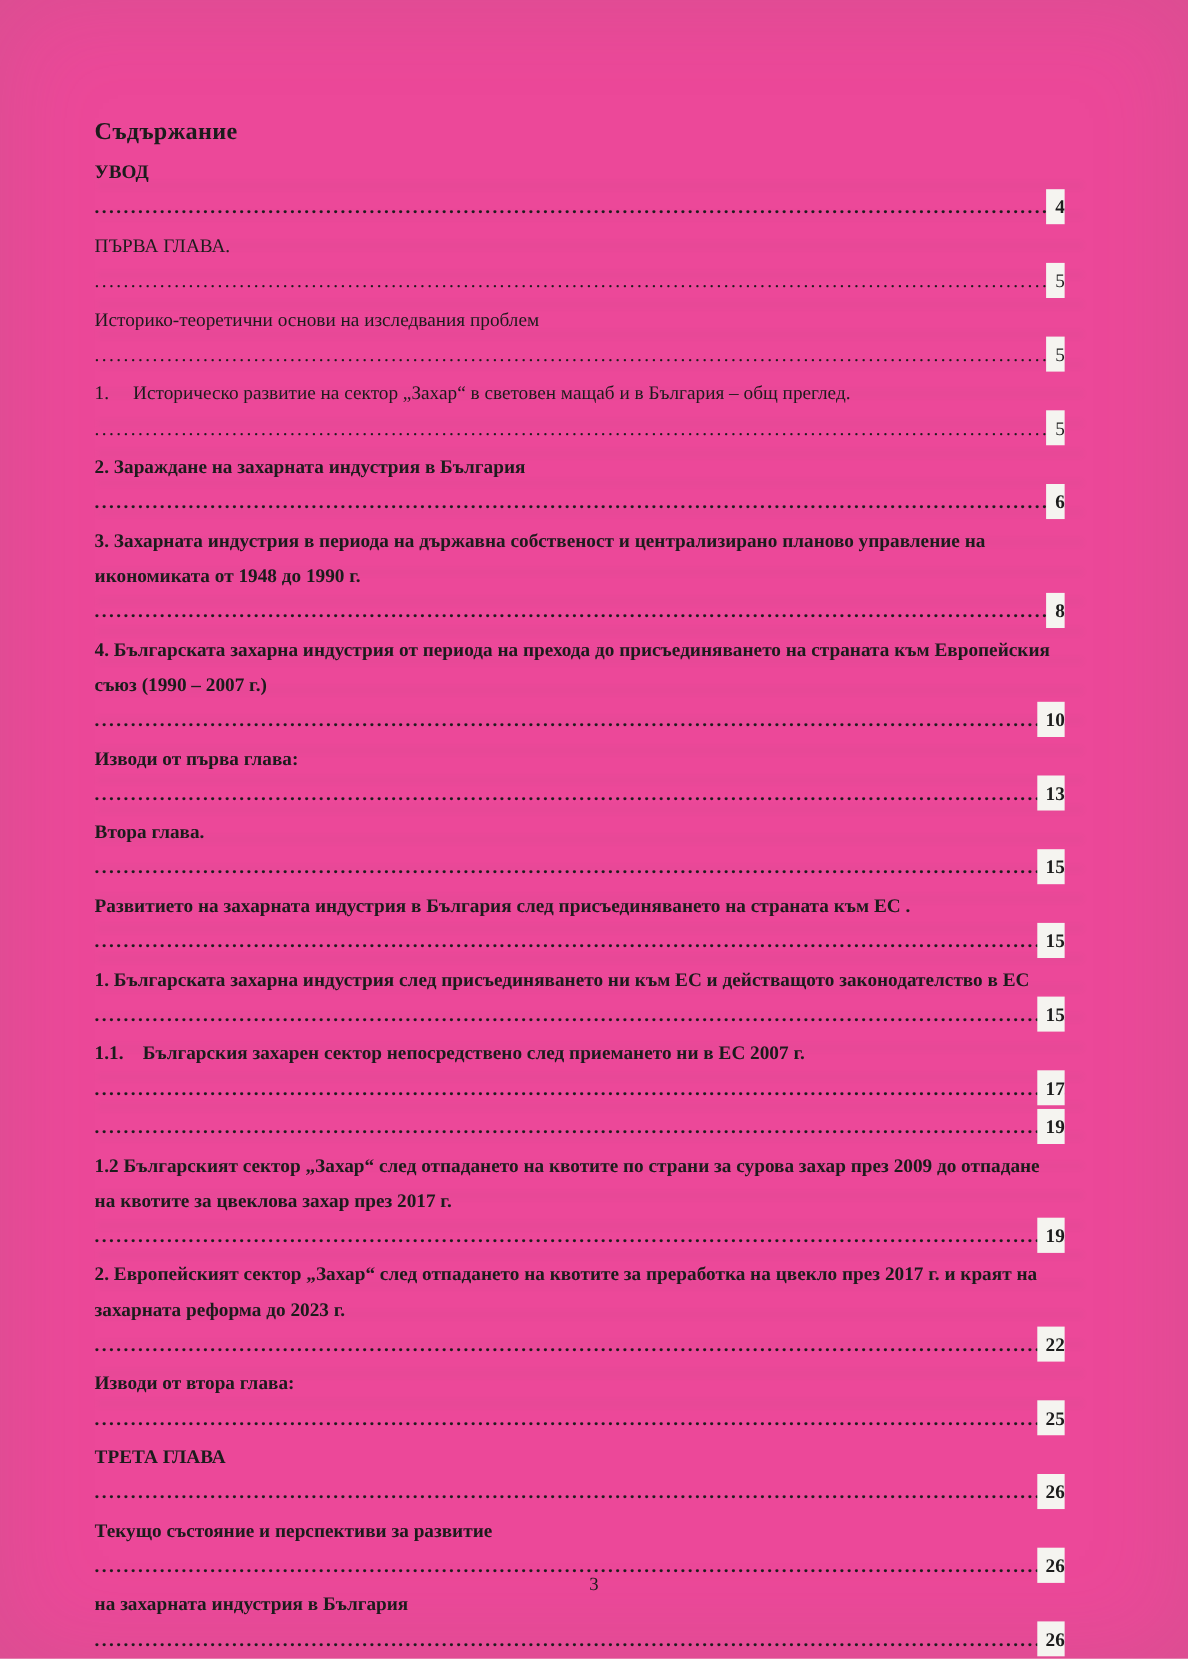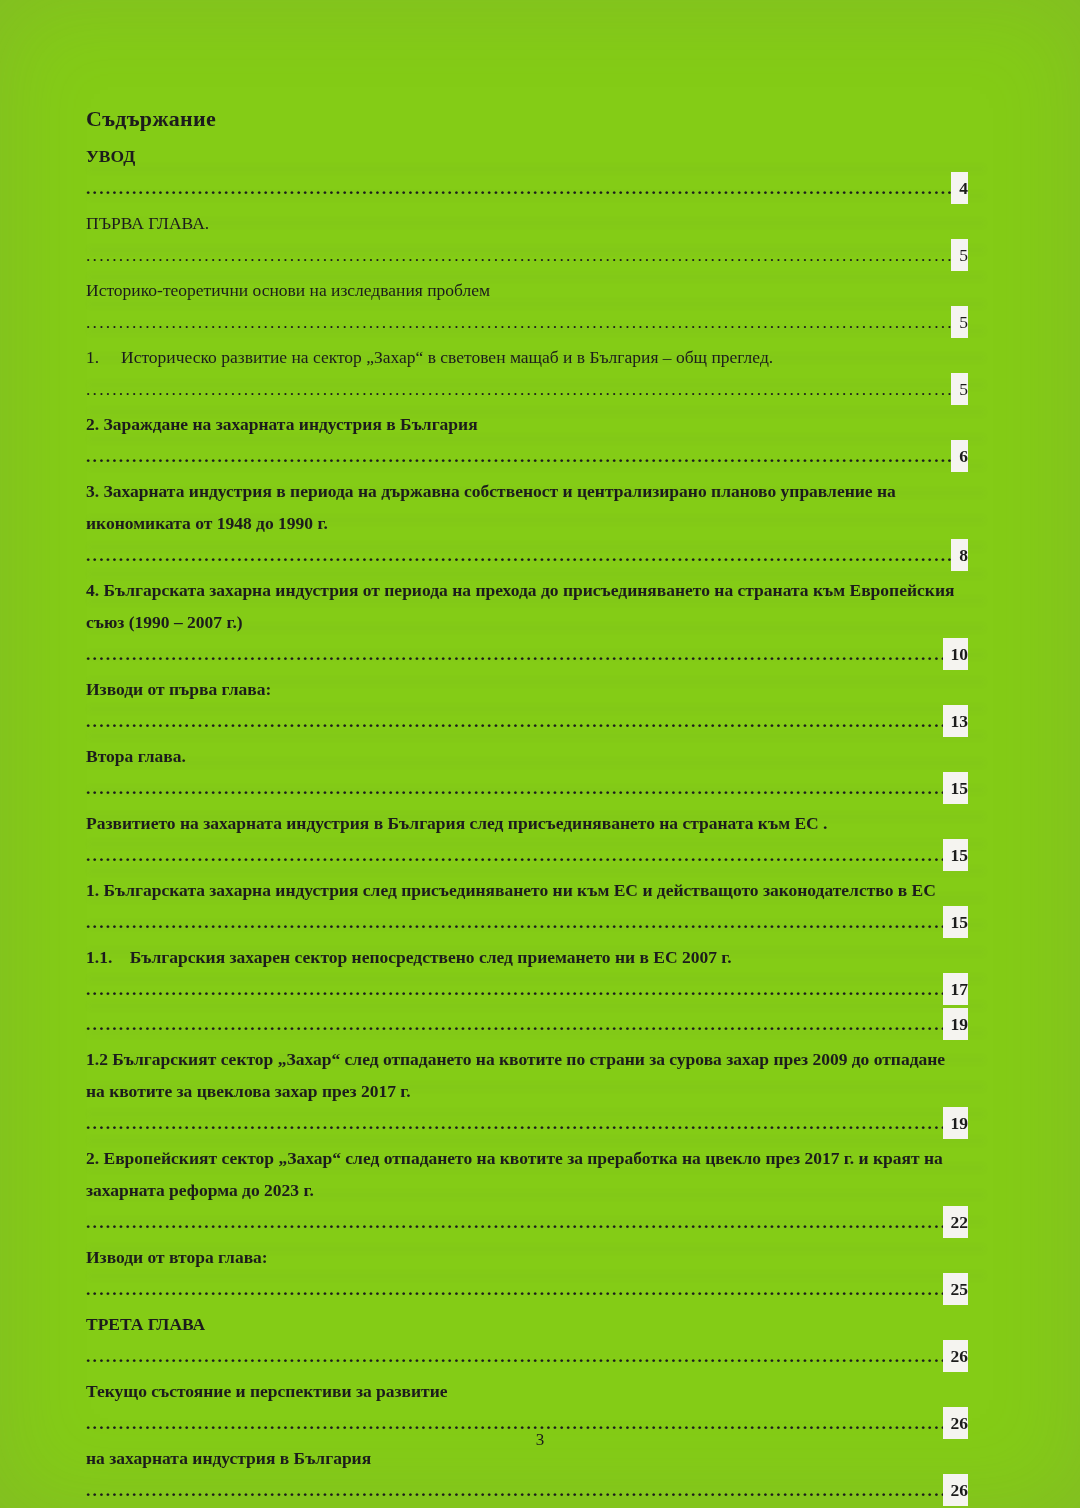--- a/index.html
+++ b/index.html
@@ -8,21 +8,21 @@
   body {
     width: 1080px; height: 1508px;
     background: #f5f4f0;
     font-family: "Liberation Serif", serif;
     color: #1c1c1c;
     position: relative;
     overflow: hidden;
   }
   .page {
     position: absolute; inset: 0;
-    background: #84cc16;
+    background: #ec4899;
     box-shadow: inset 0 0 90px rgba(120,115,105,0.18);
   }
   
   .bleed {
     position: absolute;
     left: 88px; right: 95px; top: 150px; bottom: 220px;
     pointer-events: none;
     filter: blur(2.5px);
     opacity: 0.5;
     background: repeating-linear-gradient(

